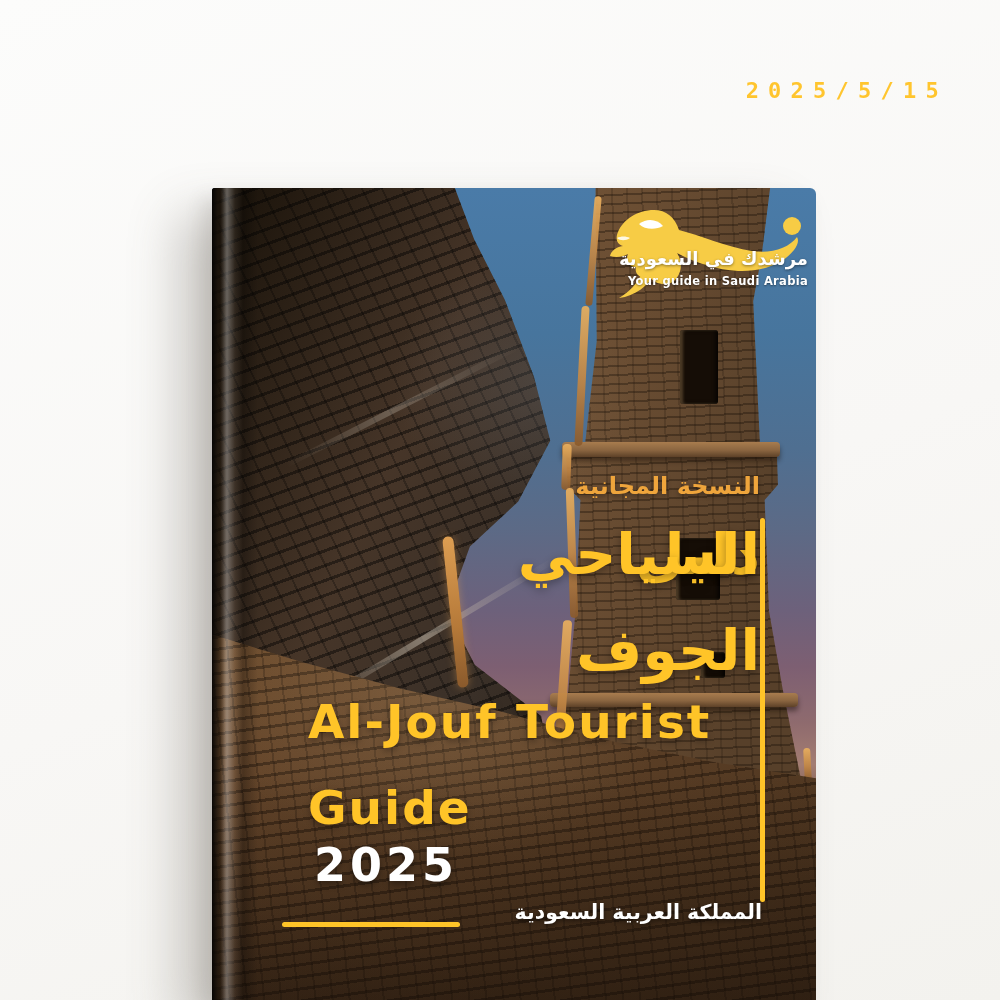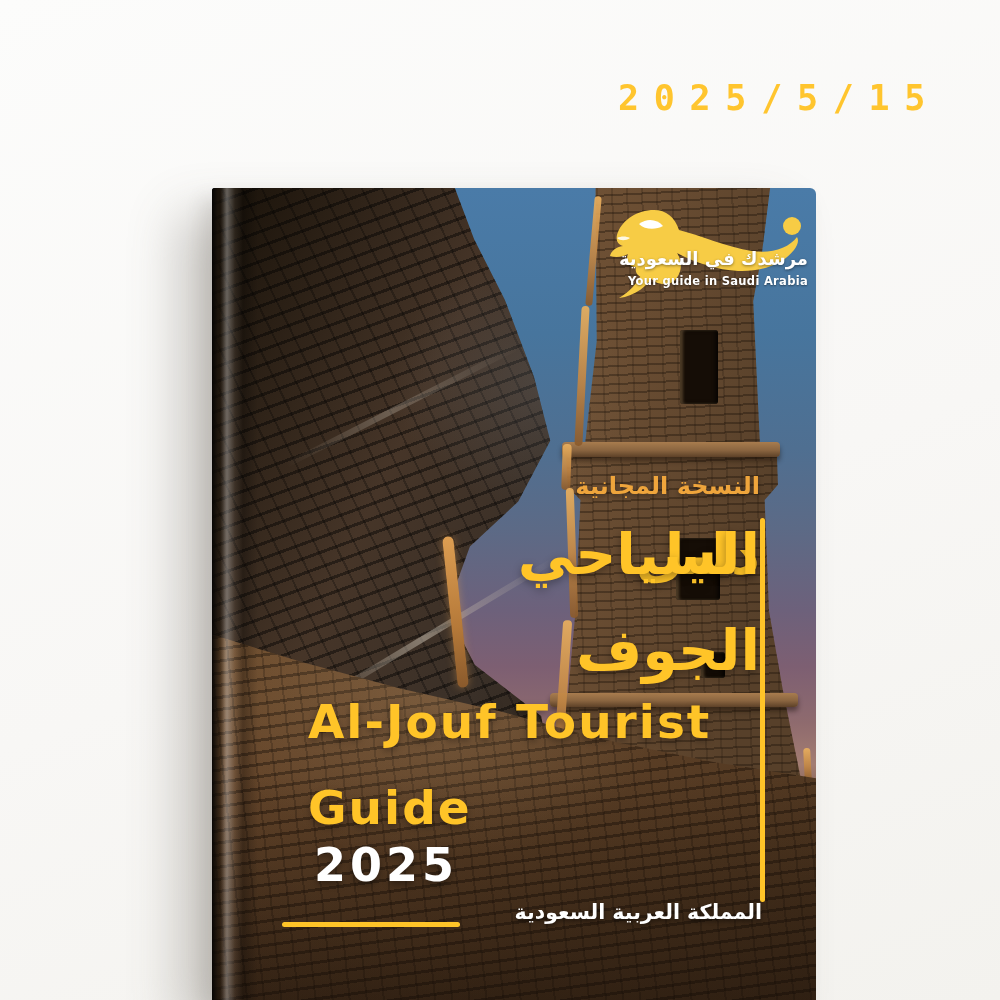--- a/index.html
+++ b/index.html
@@ -2,23 +2,23 @@
 <html><head>
 <meta charset="utf-8">
 <style>
   html,body{margin:0;padding:0;}
   body{
     width:1000px;height:1000px;overflow:hidden;position:relative;
     background:linear-gradient(160deg,#fcfcfb 0%,#f8f7f5 55%,#f3f2ee 100%);
     font-family:"DejaVu Sans","Liberation Sans",sans-serif;
   }
   .date{
-    position:absolute;top:78px;right:60px;
+    position:absolute;top:78px;right:52px;
     font-family:"DejaVu Sans Mono","Liberation Mono",monospace;
-    font-weight:bold;font-size:35px;letter-spacing:.42em;color:#ffc52e;
+    font-weight:bold;font-size:22px;letter-spacing:.42em;color:#ffc52e;
   }
   
   .book{
     position:absolute;left:212px;top:188px;width:604px;height:812px;
     border-radius:3px 6px 0 0;
     box-shadow:-34px 26px 50px rgba(95,88,80,.30),-10px 10px 18px rgba(95,88,80,.14);
   }
   .cover{
     position:absolute;inset:0;overflow:hidden;border-radius:3px 6px 0 0;
     background:linear-gradient(180deg,

